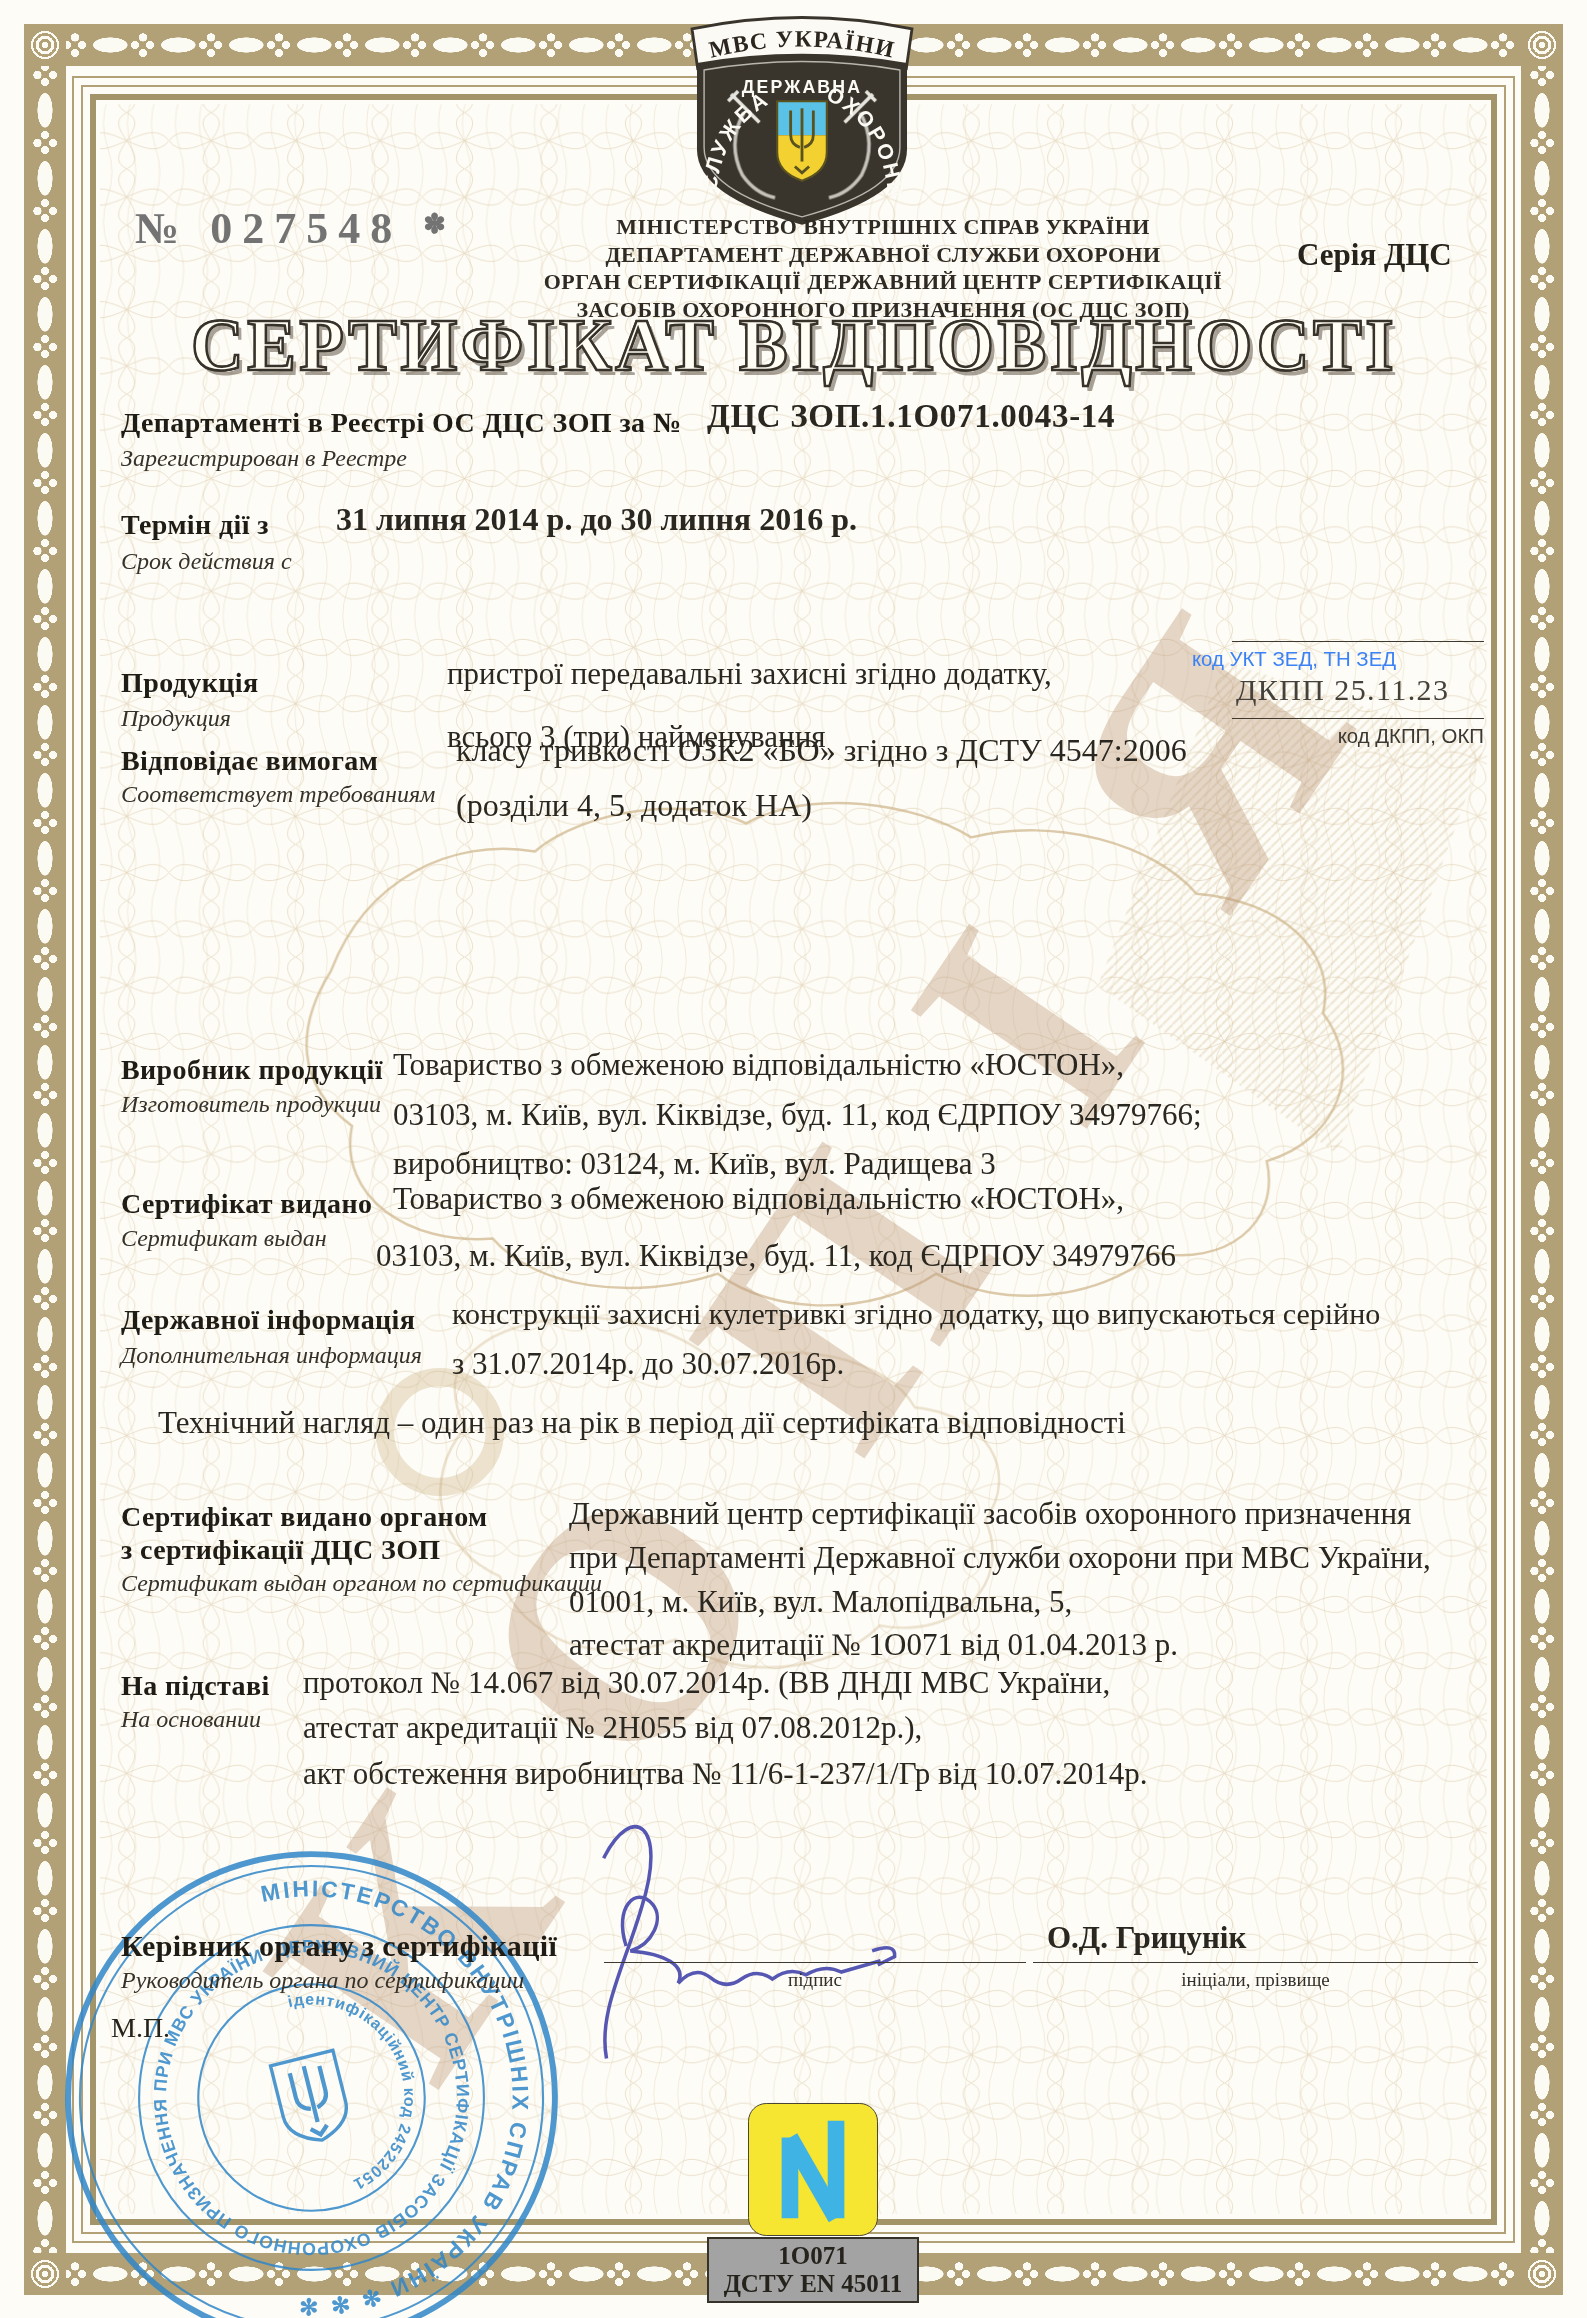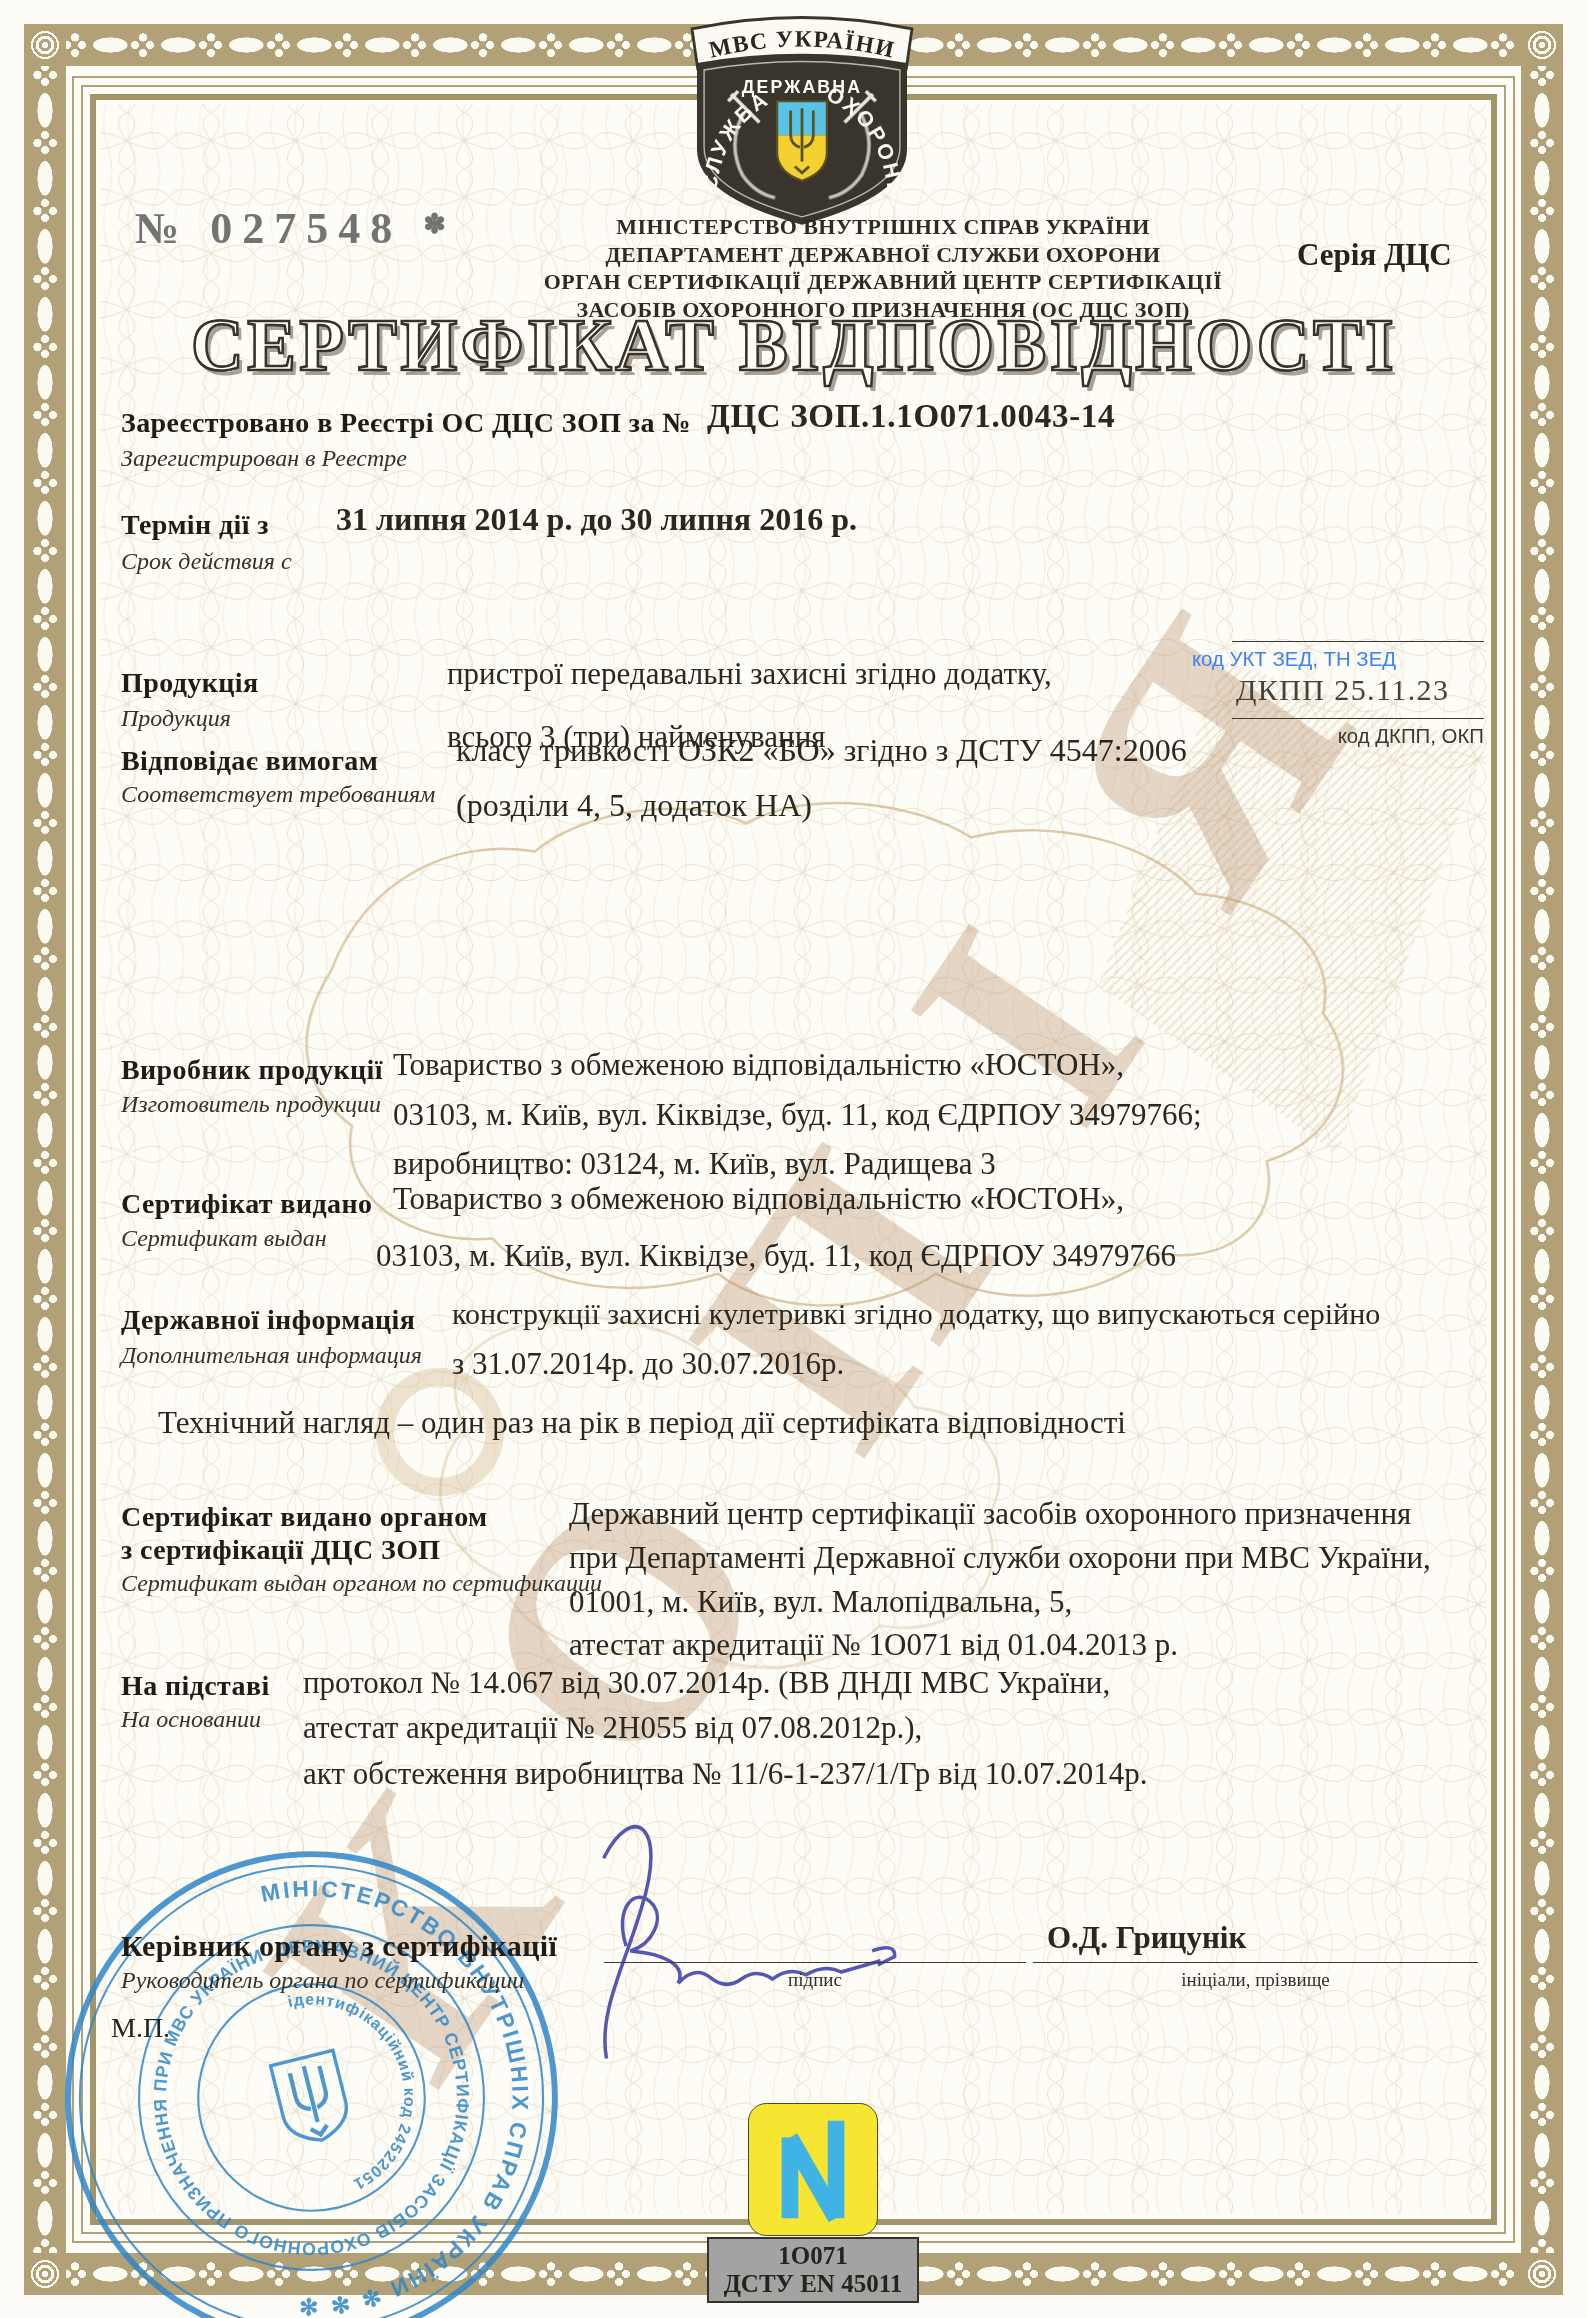--- a/index.html
+++ b/index.html
@@ -141,21 +141,21 @@
   <div class="abs ministry" style="left:517px;top:213px;width:732px;">
     <div>МІНІСТЕРСТВО ВНУТРІШНІХ СПРАВ УКРАЇНИ</div>
     <div>ДЕПАРТАМЕНТ ДЕРЖАВНОЇ СЛУЖБИ ОХОРОНИ</div>
     <div>ОРГАН СЕРТИФІКАЦІЇ ДЕРЖАВНИЙ ЦЕНТР СЕРТИФІКАЦІЇ</div>
     <div>ЗАСОБІВ ОХОРОННОГО ПРИЗНАЧЕННЯ (ОС ДЦС ЗОП)</div>
   </div>
   <div class="abs b" style="left:1297px;top:237px;font-size:31px;white-space:nowrap;">Серія ДЦС</div>
 
   <div class="abs title" style="left:106px;top:304px;width:1376px;">СЕРТИФІКАТ ВІДПОВІДНОСТІ</div>
 
-  <div class="abs lbl" style="left:121px;top:407px;">Зареєстровано в Реєстрі ОС ДЦС ЗОП за №</div>
+  <div class="abs lbl" style="left:121px;top:407px;">Департаменті в Реєстрі ОС ДЦС ЗОП за №</div>
   <div class="abs sub" style="left:121px;top:445px;">Зарегистрирован в Реестре</div>
   <div class="abs val b" style="left:707px;top:398px;font-size:33px;letter-spacing:0.7px;">ДЦС ЗОП.1.1О071.0043-14</div>
 
   <div class="abs lbl" style="left:121px;top:509px;">Термін дії з</div>
   <div class="abs sub" style="left:121px;top:548px;">Срок действия с</div>
   <div class="abs val b" style="left:336px;top:501px;font-size:32px;">31 липня 2014 р. до 30 липня 2016 р.</div>
 
   <div class="abs lbl" style="left:121px;top:667px;">Продукція</div>
   <div class="abs sub" style="left:121px;top:705px;">Продукция</div>
   <div class="abs val" style="left:447px;top:656px;">пристрої передавальні захисні згідно додатку,</div>

